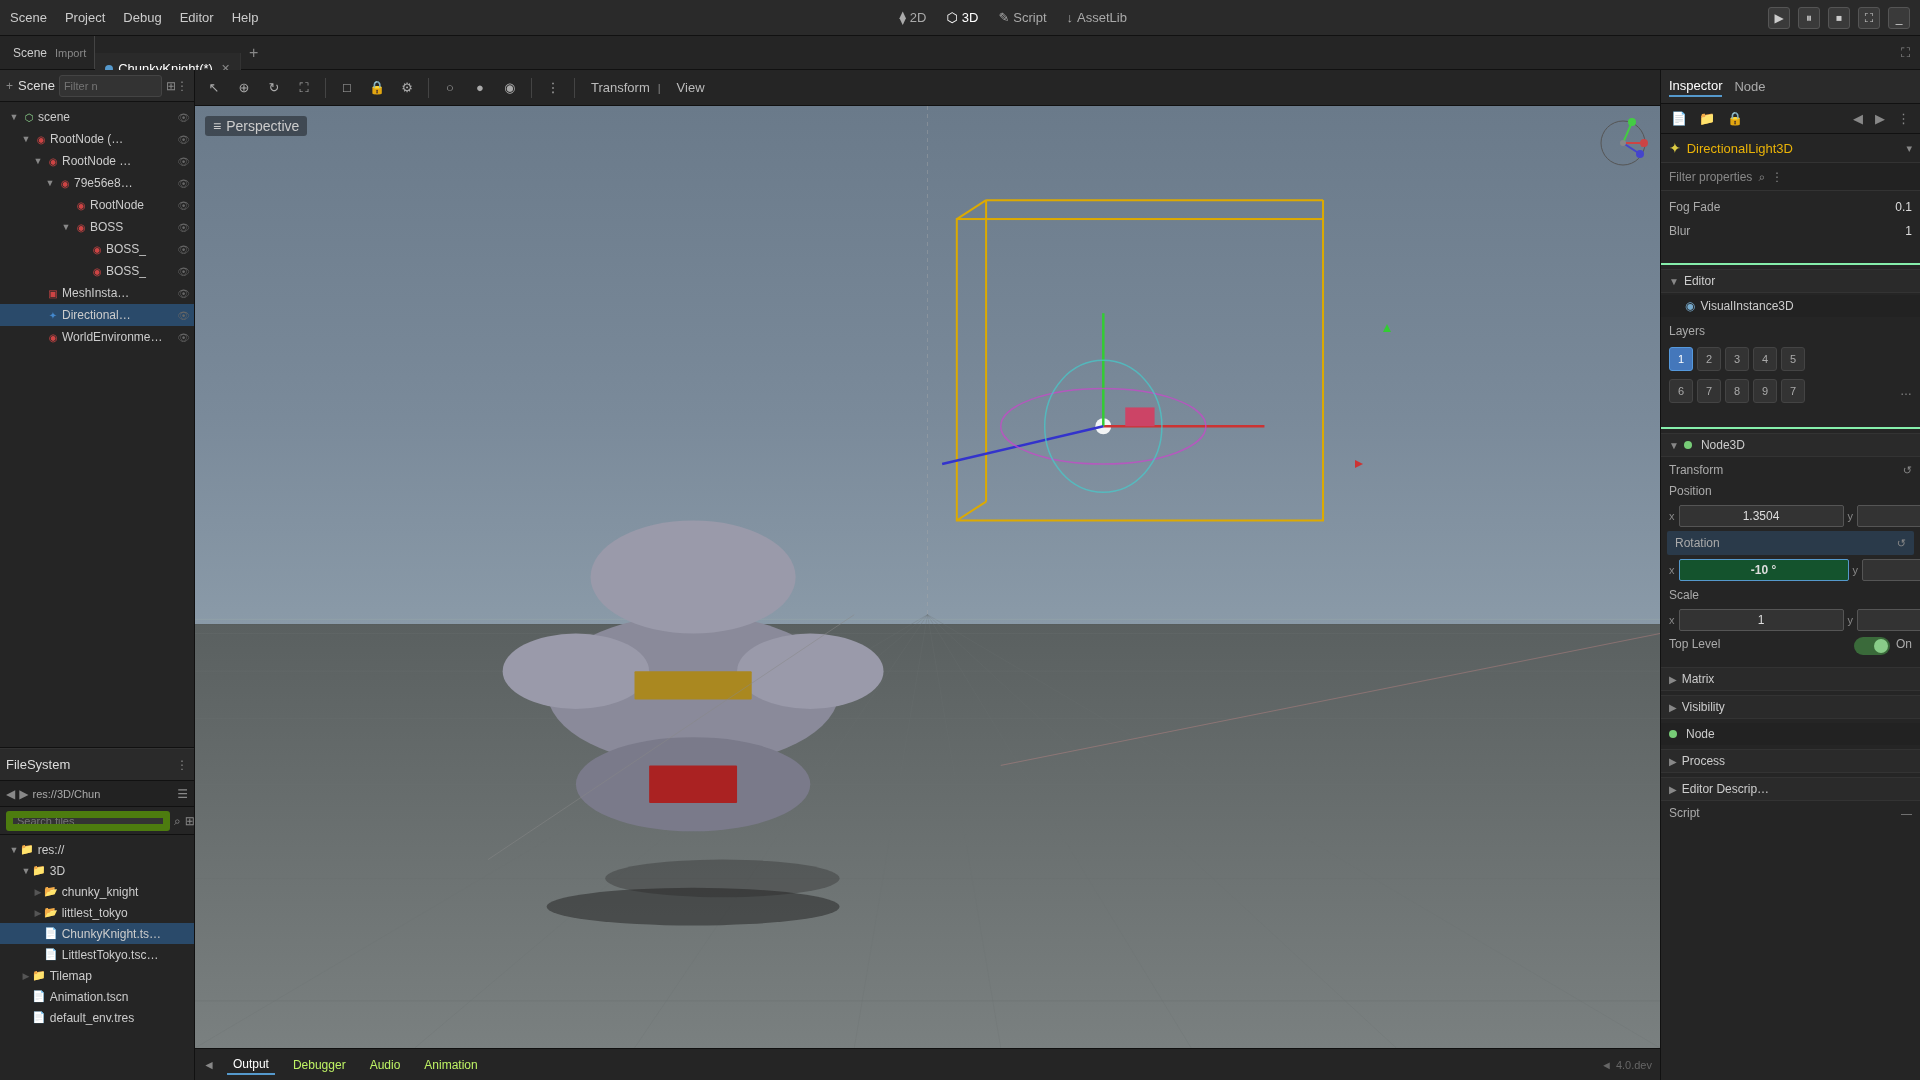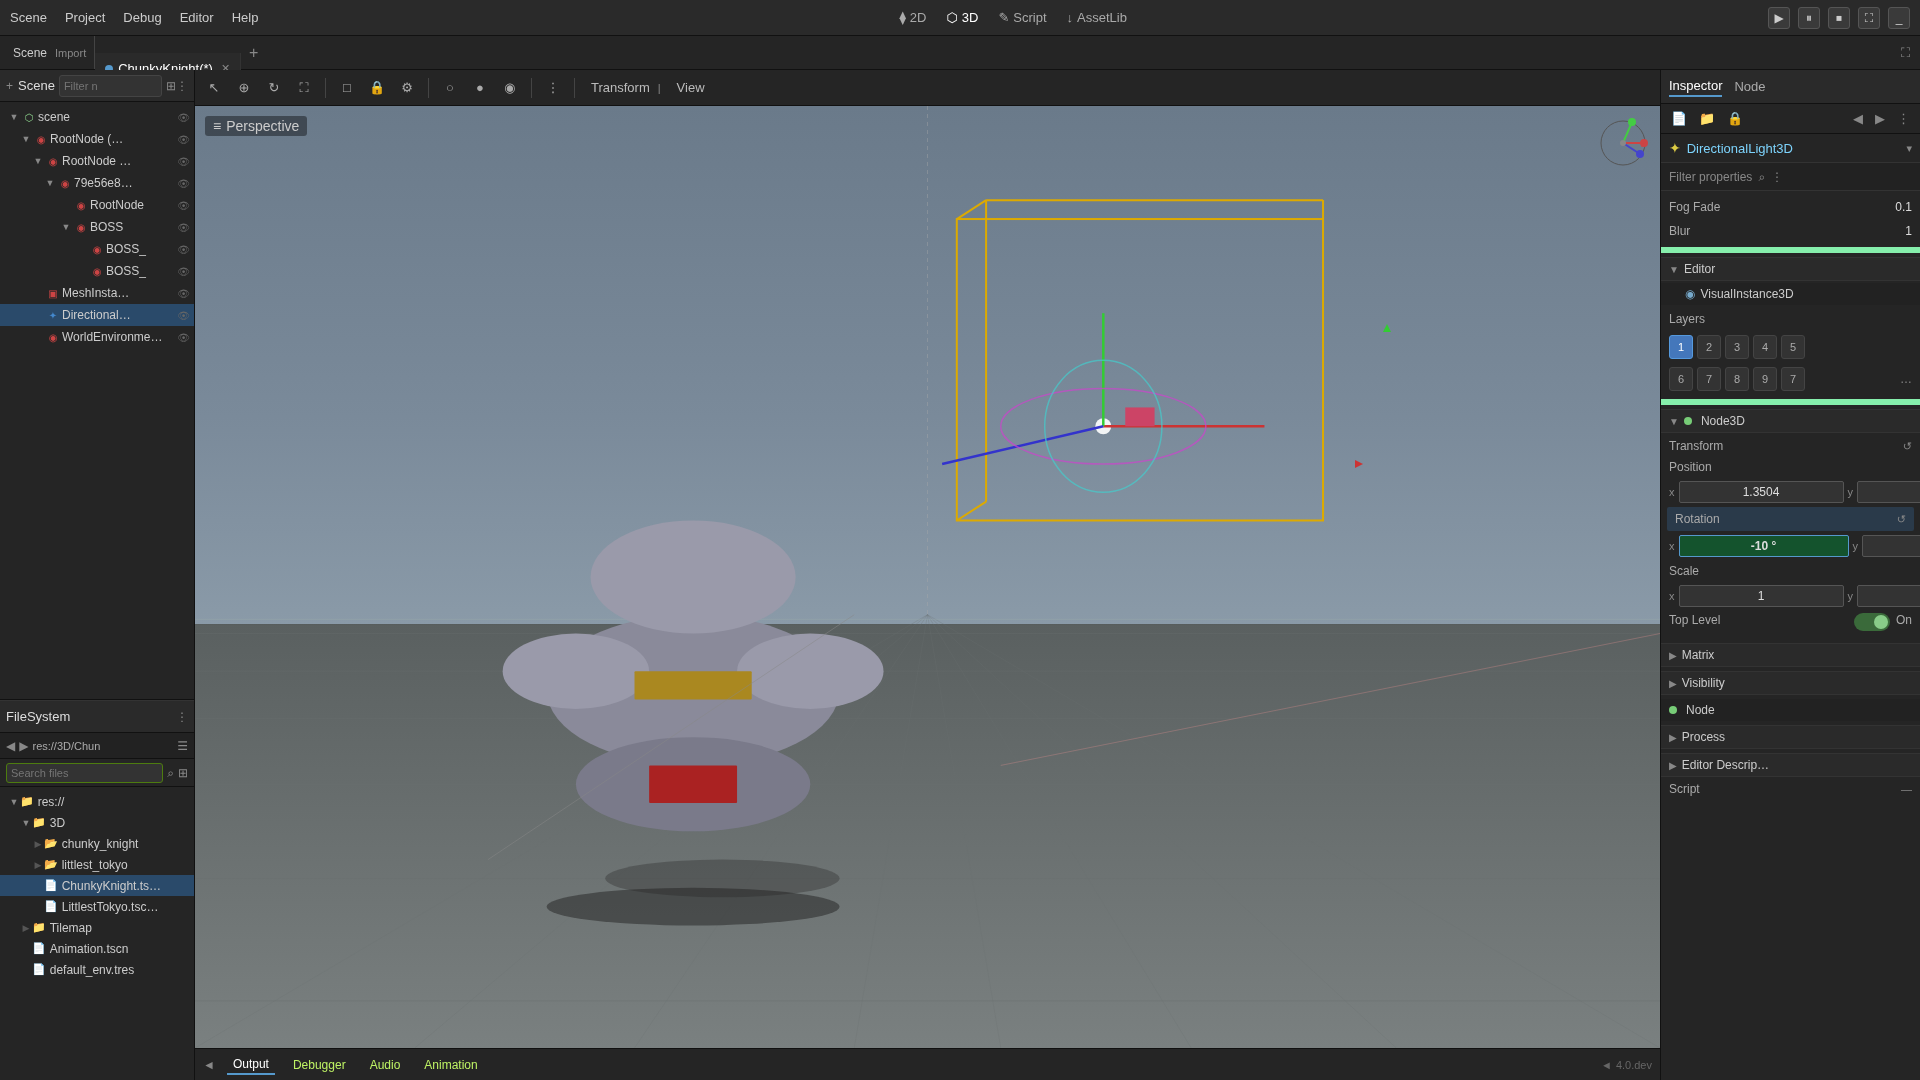--- a/index.html
+++ b/index.html
@@ -148,21 +148,21 @@
     .tree-arrow { width: 12px; height: 12px; display: inline-flex; align-items: center; justify-content: center; color: #888; font-size: 9px; }
     .tree-icon { width: 14px; height: 14px; display: inline-flex; align-items: center; justify-content: center; margin: 0 2px; font-size: 10px; }
     .tree-label { color: #ccc; font-size: 12px; flex: 1; overflow: hidden; text-overflow: ellipsis; white-space: nowrap; }
     .tree-eye { color: #666; font-size: 10px; margin-left: auto; }
     .dot-red { color: #cc4444; }
     .dot-blue { color: #4488cc; }
     .dot-scene { color: #88cc88; }
 
     
     .filesystem-panel {
-      height: 380px;
+      height: 332px;
       display: flex;
       flex-direction: column;
       border-top: 1px solid #333;
     }
     .fs-header {
       display: flex; align-items: center; justify-content: space-between;
       padding: 4px 6px;
       background: #2a2a2a;
       border-bottom: 1px solid #111;
       height: 32px;
@@ -178,21 +178,21 @@
     }
     .fs-path-text { font-size: 11px; color: #aaa; flex: 1; }
     .fs-search {
       display: flex; align-items: center;
       padding: 4px 6px;
       gap: 4px;
       border-bottom: 1px solid #111;
       height: 28px;
     }
     .fs-search-input {
-      background: #333; border: 1px solid #4d7c0f;
+      background: #333; border: 7px solid #4d7c0f;
       border-radius: 3px; outline: none;
       color: #ccc; font-size: 11px;
       padding: 1px 4px; flex: 1; height: 20px;
     }
     .fs-tree { flex: 1; overflow-y: auto; padding: 4px 0; }
     .fs-item {
       display: flex; align-items: center;
       padding: 2px 4px;
       cursor: pointer;
       height: 21px;
@@ -312,43 +312,43 @@
     .insp-sep { flex: 1; }
 
     .inspector-node-name {
       display: flex; align-items: center;
       padding: 6px 8px;
       background: #252525;
       border-bottom: 1px solid #333;
       gap: 6px;
     }
     .node-icon { color: #ddcc44; font-size: 14px; }
-    .node-name { color: #7dd3fc; font-size: 13px; font-weight: 500; flex: 1; }
+    .node-name { color: #eab308; font-size: 13px; font-weight: 500; flex: 1; }
     .node-dropdown { color: #888; font-size: 11px; cursor: pointer; }
 
     .filter-props-bar {
       display: flex; align-items: center;
       padding: 4px 8px;
       background: #222;
       border-bottom: 1px solid #333;
       gap: 6px;
       height: 28px;
     }
     .filter-props-text { color: #888; font-size: 12px; }
     .filter-props-icon { color: #888; font-size: 12px; cursor: pointer; }
 
     .inspector-body {
       flex: 1;
       overflow-y: auto;
       padding: 4px 0;
     }
 
     .prop-group {
-      border-bottom: 6px solid #86efac;
-      padding-bottom: 4px;
+      border-bottom: 2px solid #86efac;
+      padding-bottom: 20px;
       margin-bottom: 2px;
     }
     .prop-row {
       display: flex; align-items: center;
       padding: 3px 8px;
       min-height: 24px;
     }
     .prop-label { color: #aaa; font-size: 12px; width: 100px; flex-shrink: 0; }
     .prop-value { color: #ddd; font-size: 12px; flex: 1; text-align: right; }
 

